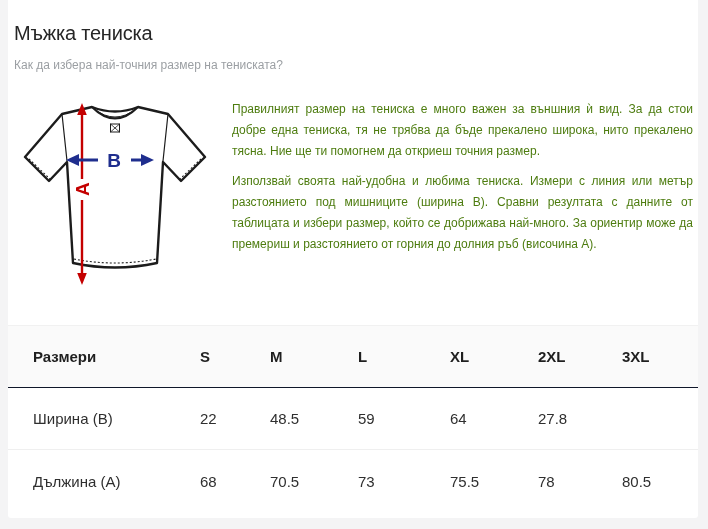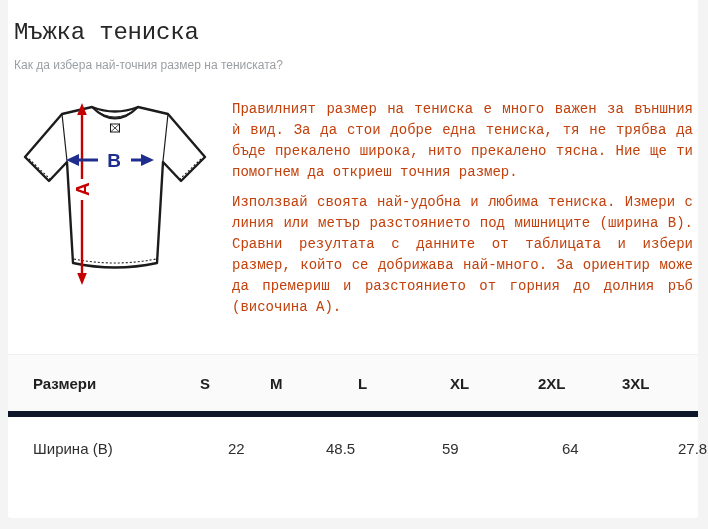--- a/index.html
+++ b/index.html
@@ -11,26 +11,25 @@
   }
   .card {
     margin-left: 8px;
     width: 690px;
     height: 518px;
     background: #ffffff;
     border-radius: 0 0 3px 3px;
   }
   .header { padding: 16px 12px 0 6px; }
   .title {
-    font-size: 24px;
+    font-size: 20px;
     font-weight: 500;
     color: #262626;
     line-height: 34px;
     letter-spacing: -0.2px;
-    font-family: Liberation Mono, monospace;
   }
   .subtitle {
     font-size: 12px;
     font-weight: 400;
     color: #9b9fa3;
     line-height: 26px;
     margin-top: 2px;
   }
   .guide {
     display: flex;
@@ -43,47 +42,46 @@
     height: 194px;
     flex: 0 0 auto;
     background: #ffffff;
   }
   .guide-text {
     flex: 1 1 auto;
     margin-left: 12px;
     margin-top: 4px;
   }
   .guide-text p {
-    font-size: 14px;
+    font-size: 12px;
     line-height: 21px;
-    color: #c2410c;
+    color: #4d7c0f;
     text-align: justify;
-    font-family: Liberation Mono, monospace;
   }
   .guide-text p + p { margin-top: 9px; }
   .size-table {
     margin-top: 36px;
     border-top: 1px solid #f1f1f1;
   }
   .t-row {
     display: grid;
     grid-template-columns: 167px 70px 88px 92px 88px 84px 1fr;
     align-items: center;
     height: 62px;
     padding-left: 25px;
     font-size: 15px;
     color: #2f2f2f;
   }
   .t-row.head {
     background: #fafafa;
-    border-bottom: 6px solid #0f172a;
+    border-bottom: 1px solid #0f172a;
     font-weight: bold;
     color: #1f1f1f;
   }
-  .t-row.body-row { border-bottom: 1px solid #efefef; background: #fff; gap: 28px; }
+  .t-row.body-row { border-bottom: 1px solid #efefef; background: #fff; }
   .t-row.body-row:last-child { border-bottom: none; }
   .cell { white-space: nowrap; }
 </style>
 </head>
 <body>
 
 <div class="card">
 
   <div class="header">
     <div class="title">Мъжка тениска</div>
@@ -147,16 +145,25 @@
 
     <div class="t-row body-row">
       <div class="cell">Ширина (B)</div>
       <div class="cell">22</div>
       <div class="cell">48.5</div>
       <div class="cell">59</div>
       <div class="cell">64</div>
       <div class="cell">27.8</div>
     </div>
 
+    <div class="t-row body-row">
+      <div class="cell">Дължина (А)</div>
+      <div class="cell">68</div>
+      <div class="cell">70.5</div>
+      <div class="cell">73</div>
+      <div class="cell">75.5</div>
+      <div class="cell">78</div>
+      <div class="cell">80.5</div>
+    </div>
 
   </div>
 
 </div>
 
 </body></html>

